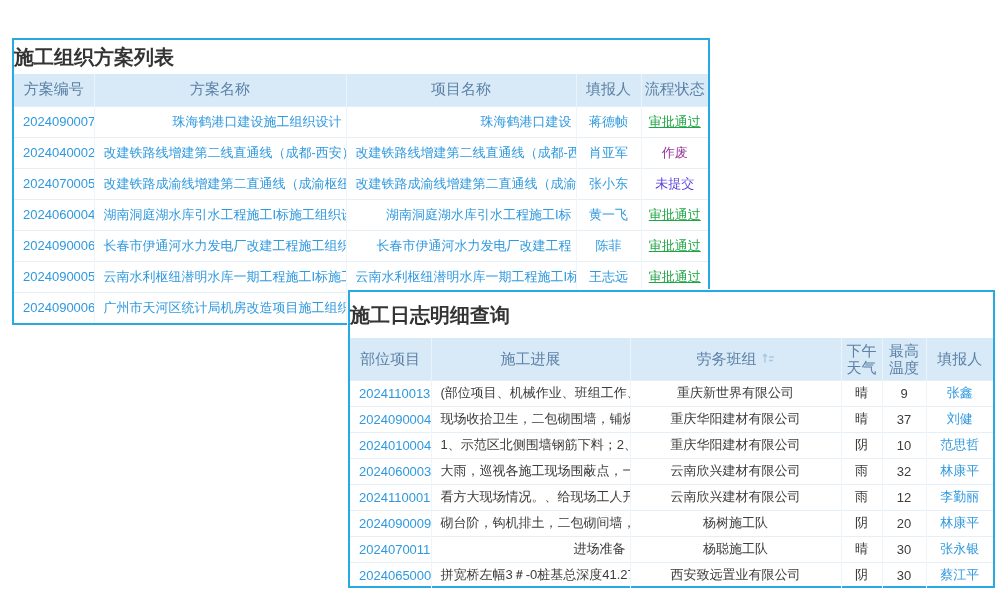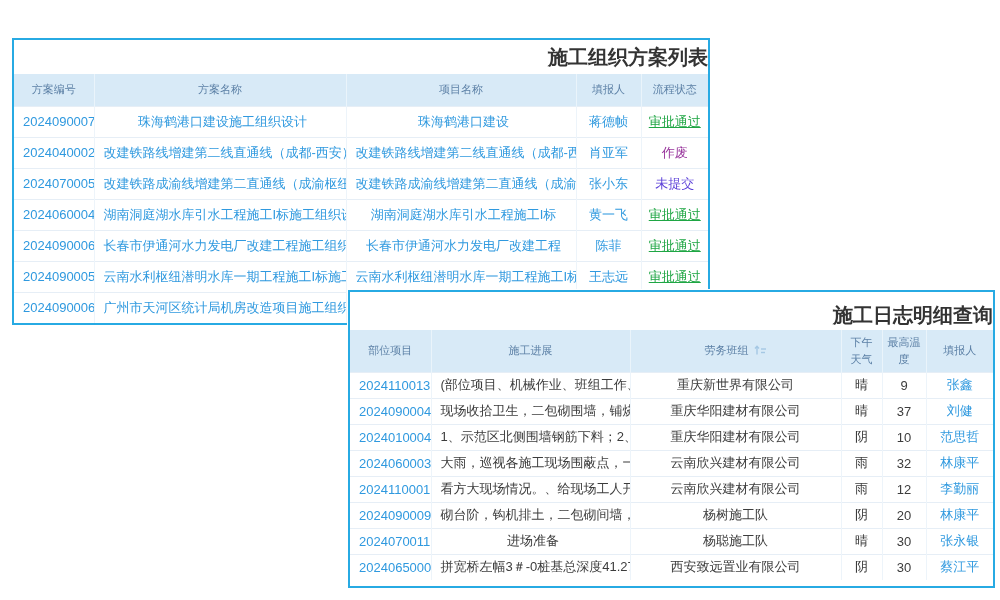--- a/index.html
+++ b/index.html
@@ -1,35 +1,35 @@
 <!DOCTYPE html>
 <html><head>
 <meta charset="utf-8">
 <style>
   * { margin:0; padding:0; box-sizing:border-box; }
   html,body { width:1000px; height:600px; background:#ffffff;
     font-family:"Liberation Sans", sans-serif; overflow:hidden; }
   .stage { position:relative; width:1000px; height:600px; background:#fff; }
 
   .panel { position:absolute; background:#fff; border:2px solid #27aae3; }
-  .panel-title { text-align:right; font-weight:bold; font-size:20px; color:#333; background:#fff; }
+  .panel-title { text-align:left; font-weight:bold; font-size:20px; color:#333; background:#fff; }
   .plan-panel  { left:12px;  top:38px;  width:698px; height:287px; }
   .log-panel   { left:348px; top:290px; width:647px; height:298px; box-shadow:0 0 0 1px rgba(255,255,255,1); }
   .plan-panel .panel-title { line-height:34px; height:34px; }
-  .log-panel  .panel-title { line-height:46px; height:38px;border-radius:19px; }
+  .log-panel  .panel-title { line-height:46px; height:46px;border-radius:19px; }
 
   table { border-collapse:collapse; table-layout:fixed; width:100%; }
-  th { background:#d8eaf7; color:#5c80a6; font-weight:normal; font-size:11px;
+  th { background:#d8eaf7; color:#5c80a6; font-weight:normal; font-size:15px;
        text-align:center; border-right:1px solid #eaf4fb; vertical-align:middle; }
   th:last-child { border-right:none;margin-left:35px; }
   td { font-size:13px; color:#3c3c3c; border-top:1px solid #e6eef6;
        border-right:1px solid #edf4fa; vertical-align:middle; text-align:center;
        white-space:nowrap; overflow:hidden; }
   td:last-child { border-right:none; }
-  td.left { text-align:center; padding-left:9px; padding-right:4px; }
+  td.left { text-align:right; padding-left:9px; padding-right:4px; }
 
   .plan-panel th { height:32px; }
   .plan-panel td { height:31px; }
   .log-panel th  { height:42px; padding:2px 4px; line-height:17px; }
   .log-panel td  { height:26px; }
 
   .link { color:#2f99df; cursor:pointer; }
   .status-approved    { color:#1fa644; text-decoration:underline; cursor:pointer;font-family:Liberation Serif, serif; }
   .status-voided      { color:#97339b; }
   .status-unsubmitted { color:#5a3fd8; }

